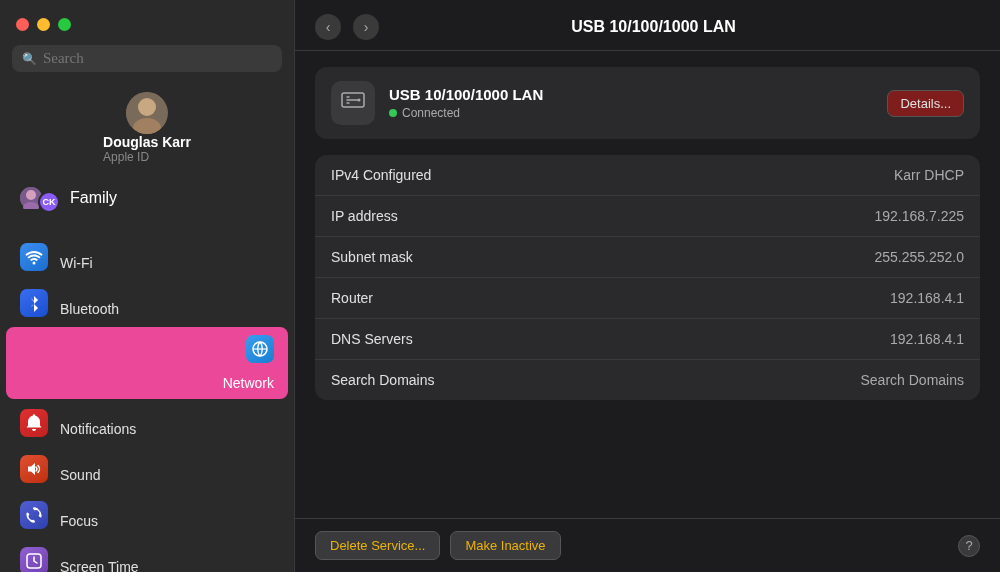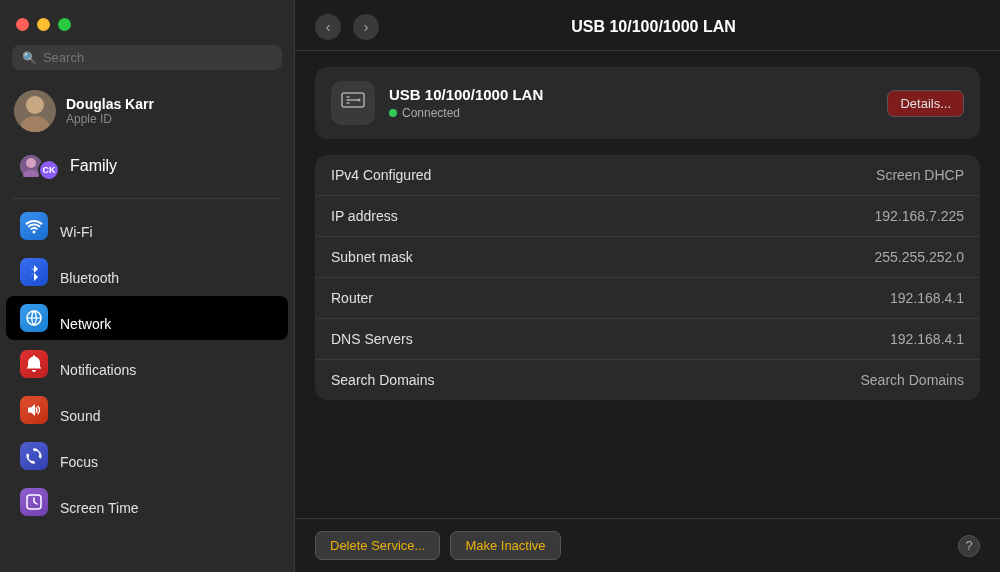--- a/index.html
+++ b/index.html
@@ -45,34 +45,35 @@
       display: flex;
       align-items: center;
       padding: 5px 10px;
       gap: 6px;
     }
     .search-bar input {
       background: transparent;
       border: none;
       outline: none;
       color: #14b8a6;
-      font-size: 13px;
+      font-size: 15px;
       width: 100%;
+      font-family: Liberation Serif, serif;
     }
     .search-icon-svg {
       color: #888;
       font-size: 12px;
     }
 
     .user-profile {
       display: flex;
       align-items: center;
-      gap: 10px;
       padding: 8px 14px;
       margin-bottom: 4px;
+      flex-direction: column;
     }
     .avatar {
       width: 42px;
       height: 42px;
       border-radius: 50%;
       background: #666;
       overflow: hidden;
       flex-shrink: 0;
       display: flex;
       align-items: center;
@@ -159,22 +160,23 @@
       align-items: flex-end;
       gap: 12px;
       padding: 8px 14px;
       cursor: pointer;
       border-radius: 8px;
       margin: 1px 6px;
       font-size: 14px;
       color: #e0e0e0;
     }
     .sidebar-item.active {
-      background: #000000;
+      background: #ec4899;
       color: #fff;
+      flex-direction: column;
     }
 
     .sidebar-icon {
       width: 28px;
       height: 28px;
       border-radius: 7px;
       display: flex;
       align-items: center;
       justify-content: center;
       font-size: 16px;
@@ -488,21 +490,21 @@
           <div class="status-dot"></div>
           <span>Connected</span>
         </div>
       </div>
       <button class="details-btn">Details...</button>
     </div>
 
     <div class="info-table">
       <div class="info-row">
         <span class="info-label">IPv4 Configured</span>
-        <span class="info-value">Screen DHCP</span>
+        <span class="info-value">Karr DHCP</span>
       </div>
       <div class="info-row">
         <span class="info-label">IP address</span>
         <span class="info-value">192.168.7.225</span>
       </div>
       <div class="info-row">
         <span class="info-label">Subnet mask</span>
         <span class="info-value">255.255.252.0</span>
       </div>
       <div class="info-row">

